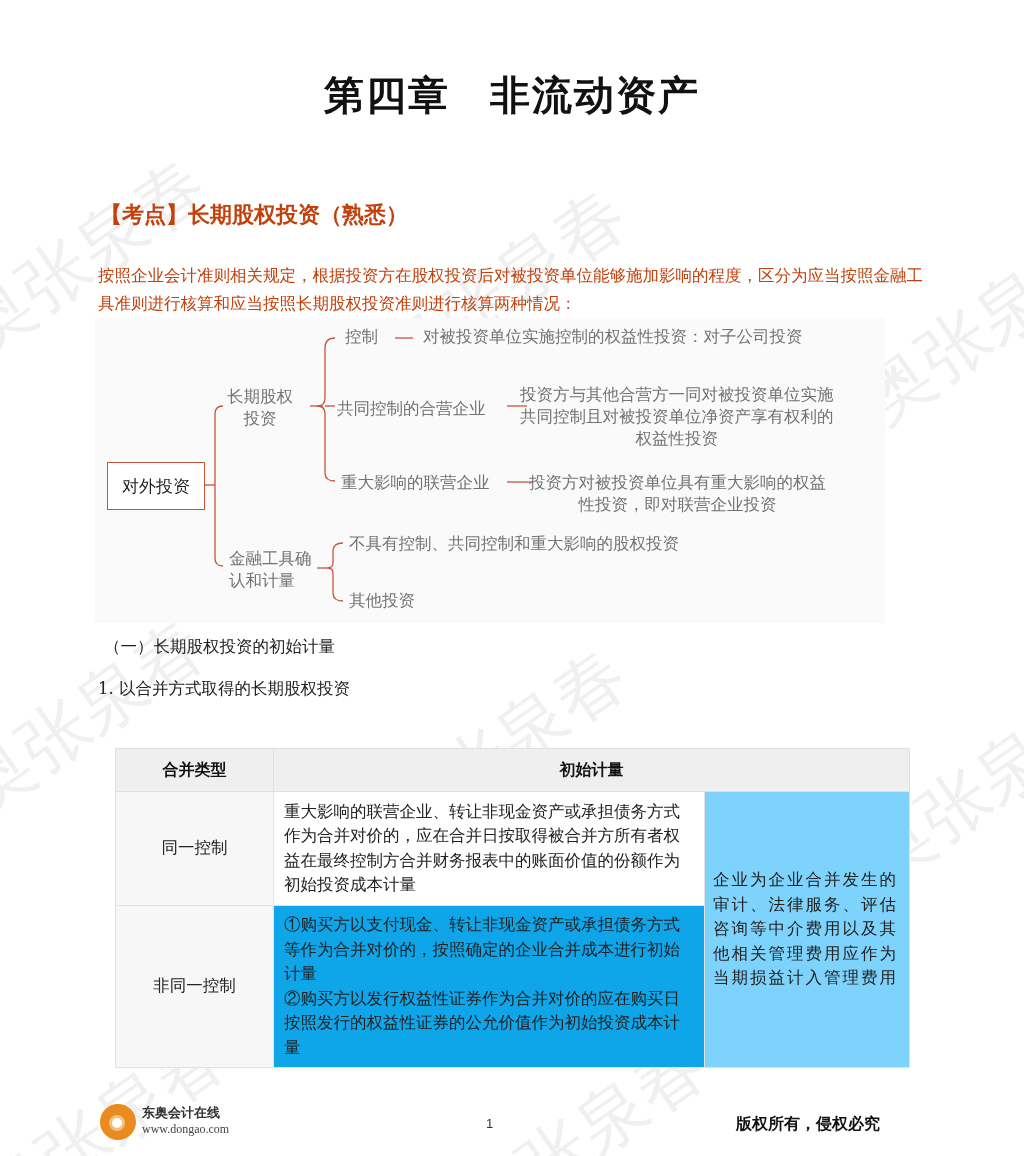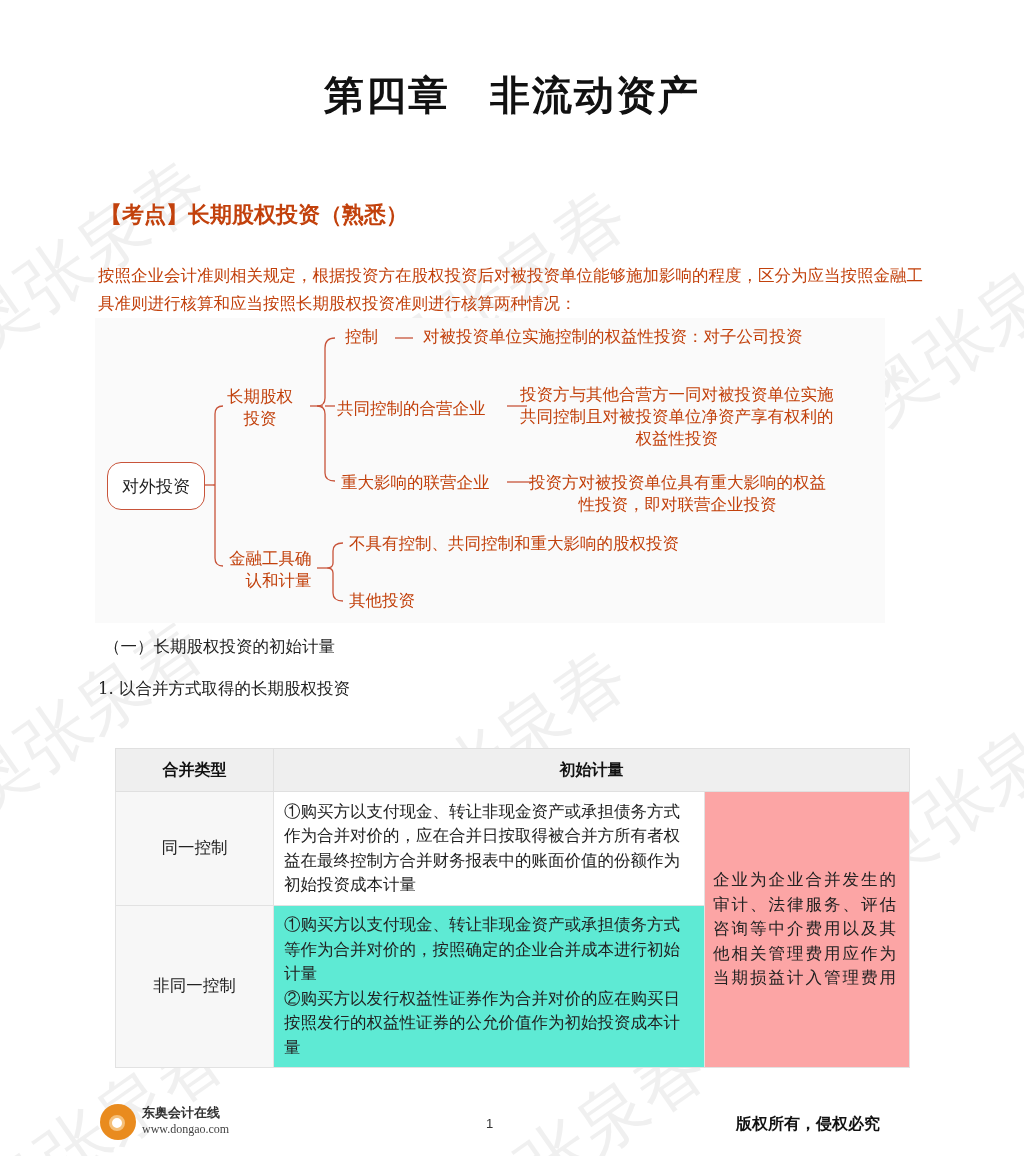--- a/index.html
+++ b/index.html
@@ -16,43 +16,43 @@
   .title .gap { display: inline-block; width: 40px; }
   .kaodian {
     left: 100px; top: 200px; font-family: "DejaVu Sans", "Liberation Sans", sans-serif;
     font-weight: bold; font-size: 22px; color: #c2410c;
   }
   .intro {
     left: 98px; top: 262px; width: 840px; font-size: 16.5px; line-height: 28px; color: #c2410c;
   }
   
   .diagram { left: 95px; top: 318px; width: 790px; height: 305px; background: #fafafa; }
-  .node { position: absolute; font-size: 16.5px; color: #c2410c; line-height: 22px; white-space: nowrap; }
+  .node { position: absolute; font-size: 16.5px; color: #737373; line-height: 22px; white-space: nowrap; }
   .root-box {
     position: absolute; left: 12px; top: 144px; width: 96px; height: 46px;
-    border: 1.5px solid #c8543a; border-radius: 14px; background: #fff;
+    border: 1.5px solid #c8543a; border-radius: 0; background: #fff;
     display: flex; align-items: center; justify-content: center; font-size: 17px;
   }
   svg.lines { position: absolute; left: 0; top: 0; }
   .section1 { left: 104px; top: 636px; font-size: 16.5px; color: #222; }
   .section2 { left: 98px; top: 678px; font-size: 16.5px; color: #222; }
   
   table.t {
     position: absolute; left: 115px; top: 748px; width: 795px; border-collapse: collapse;
     font-size: 16.5px; color: #222;
   }
   table.t th {
     background: #efefef; height: 40px; font-family: "DejaVu Sans", "Liberation Sans", sans-serif;
     font-weight: bold; font-size: 16px; border: 1px solid #e0e0e0; color: #111;
   }
   table.t td { border: 1px solid #e2e2e2; vertical-align: middle; line-height: 24.5px; }
   table.t td.type { width: 155px; text-align: center; background: #f7f7f7; }
   table.t td.measure { width: 410px; padding: 6px 10px; background: #fff; }
-  table.t tr.row2 td.measure { background: #5eead4; }
-  table.t td.note { padding: 6px 8px; background: #fca5a5; letter-spacing: 2px; margin-top: 20px; }
+  table.t tr.row2 td.measure { background: #0ea5e9; }
+  table.t td.note { padding: 6px 8px; background: #7dd3fc; letter-spacing: 2px; margin-top: 20px; }
   .footer-logo { left: 100px; top: 1104px; display: flex; align-items: flex-start; }
   .logo-mark {
     width: 36px; height: 36px; border-radius: 50%; background: #e98b1e; position: relative; margin-right: 6px;
   }
   .logo-mark::after {
     content: ""; position: absolute; left: 9px; top: 11px; width: 16px; height: 16px; border-radius: 50%;
     background: #fff; border: 3px solid #f5c07a; box-sizing: border-box;
   }
   .logo-text1 { font-family: "DejaVu Sans", "Liberation Sans", sans-serif; font-weight: bold; font-size: 13px; color: #333; }
   .logo-text2 { font-family: Liberation Serif, serif; font-size: 12px; color: #444; }
@@ -121,40 +121,40 @@
     <div>共同控制且对被投资单位净资产享有权利的</div>
     <div>权益性投资</div>
   </div>
 
   <div class="node" style="left:246px; top:154px;">重大影响的联营企业</div>
   <div class="node" style="left:434px; top:142px; text-align:center;margin-top:12px;">
     <div>投资方对被投资单位具有重大影响的权益</div>
     <div>性投资，即对联营企业投资</div>
   </div>
 
-  <div class="node" style="left:134px; top:230px; text-align:right;">
+  <div class="node" style="left:134px; top:230px; text-align:left;">
     <div>金融工具确</div>
     <div>认和计量</div>
   </div>
   <div class="node" style="left:254px; top:215px;">不具有控制、共同控制和重大影响的股权投资</div>
   <div class="node" style="left:254px; top:272px;">其他投资</div>
 </div>
 
 <div class="abs section1">（一）长期股权投资的初始计量</div>
 <div class="abs section2">1. 以合并方式取得的长期股权投资</div>
 
 <table class="t">
   <tbody>
       <tr>
     <th>合并类型</th>
     <th colspan="2">初始计量</th>
   </tr>
   <tr class="row1" style="height:114px;">
     <td class="type">同一控制</td>
-    <td class="measure">①购买方以支付现金、转让非现金资产或承担债务方式作为合并对价的，应在合并日按取得被合并方所有者权益在最终控制方合并财务报表中的账面价值的份额作为初始投资成本计量</td>
+    <td class="measure">重大影响的联营企业、转让非现金资产或承担债务方式作为合并对价的，应在合并日按取得被合并方所有者权益在最终控制方合并财务报表中的账面价值的份额作为初始投资成本计量</td>
     <td class="note" rowspan="2">企业为企业合并发生的审计、法律服务、评估咨询等中介费用以及其他相关管理费用应作为当期损益计入管理费用</td>
   </tr>
   <tr class="row2" style="height:162px;">
     <td class="type">非同一控制</td>
     <td class="measure">
       <div>①购买方以支付现金、转让非现金资产或承担债务方式等作为合并对价的，按照确定的企业合并成本进行初始计量</div>
       <div>②购买方以发行权益性证券作为合并对价的应在购买日按照发行的权益性证券的公允价值作为初始投资成本计量</div>
     </td>
   </tr>
 </tbody>

